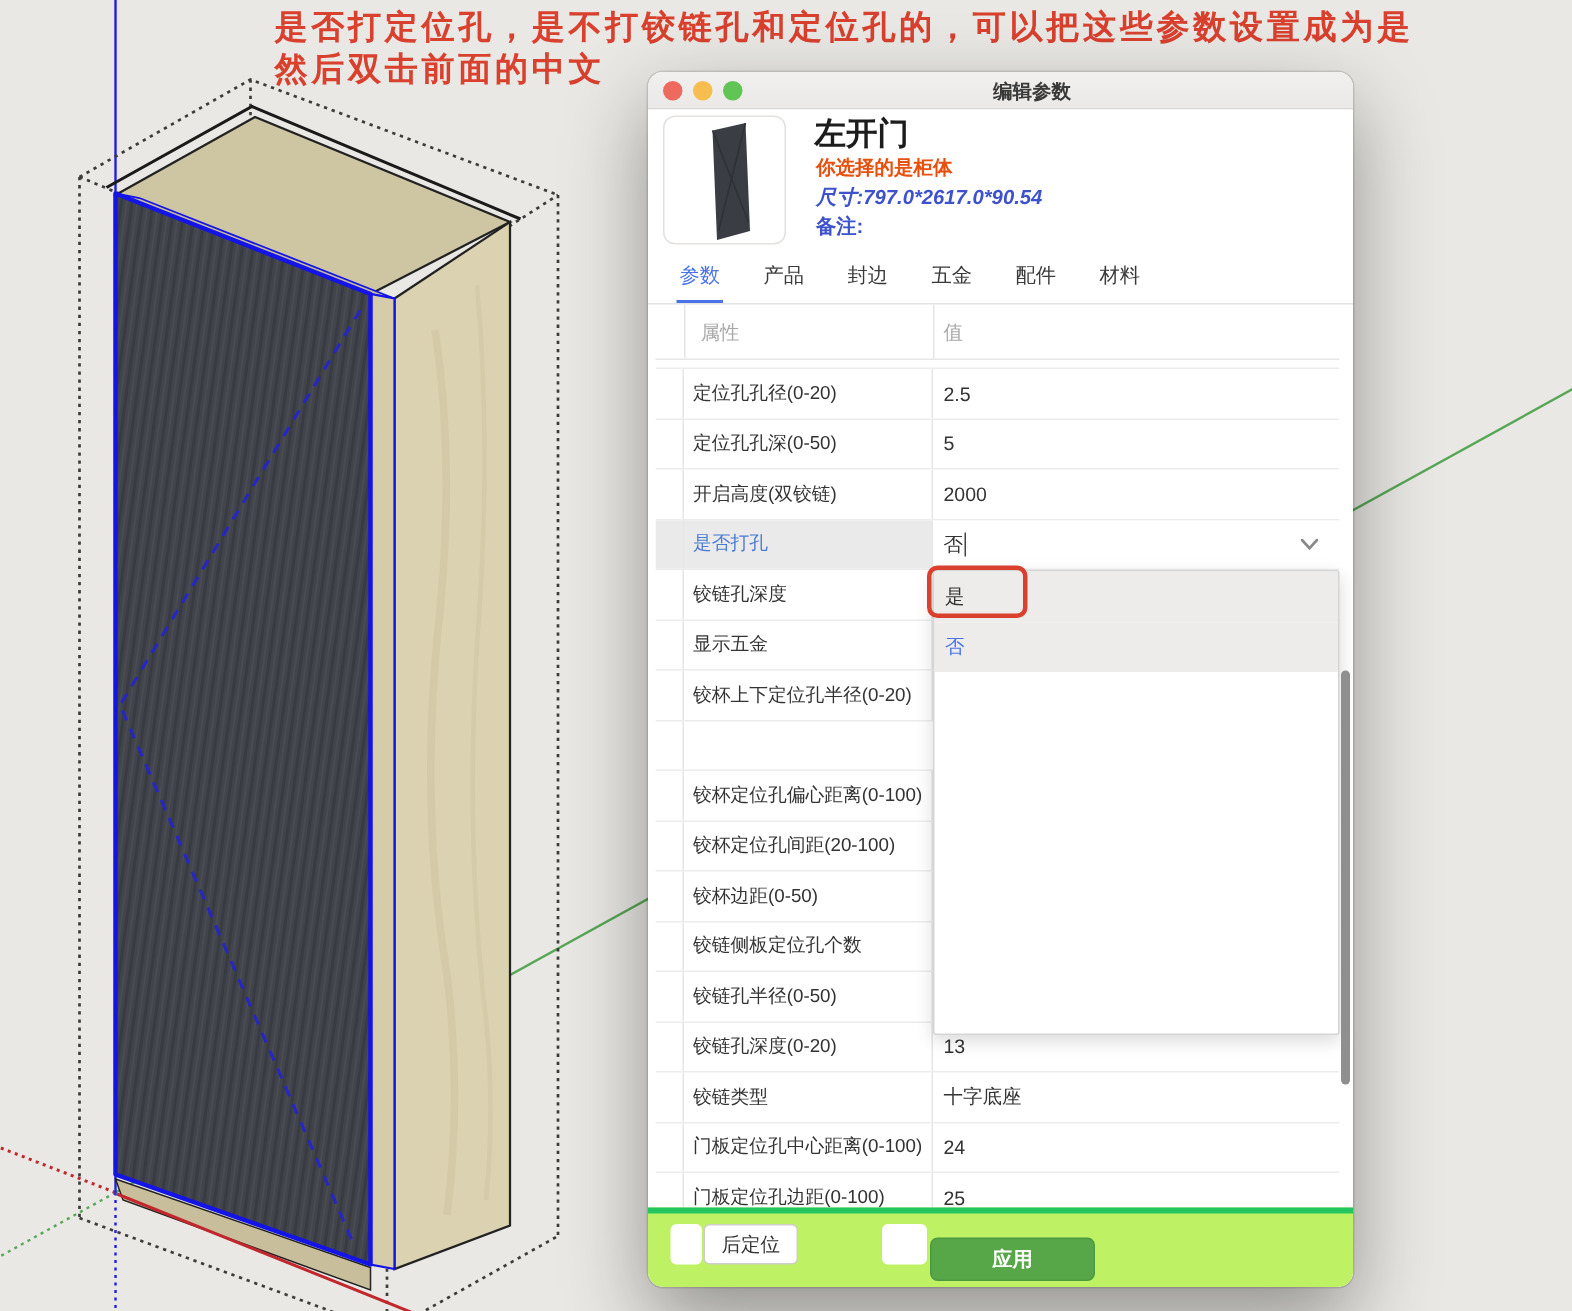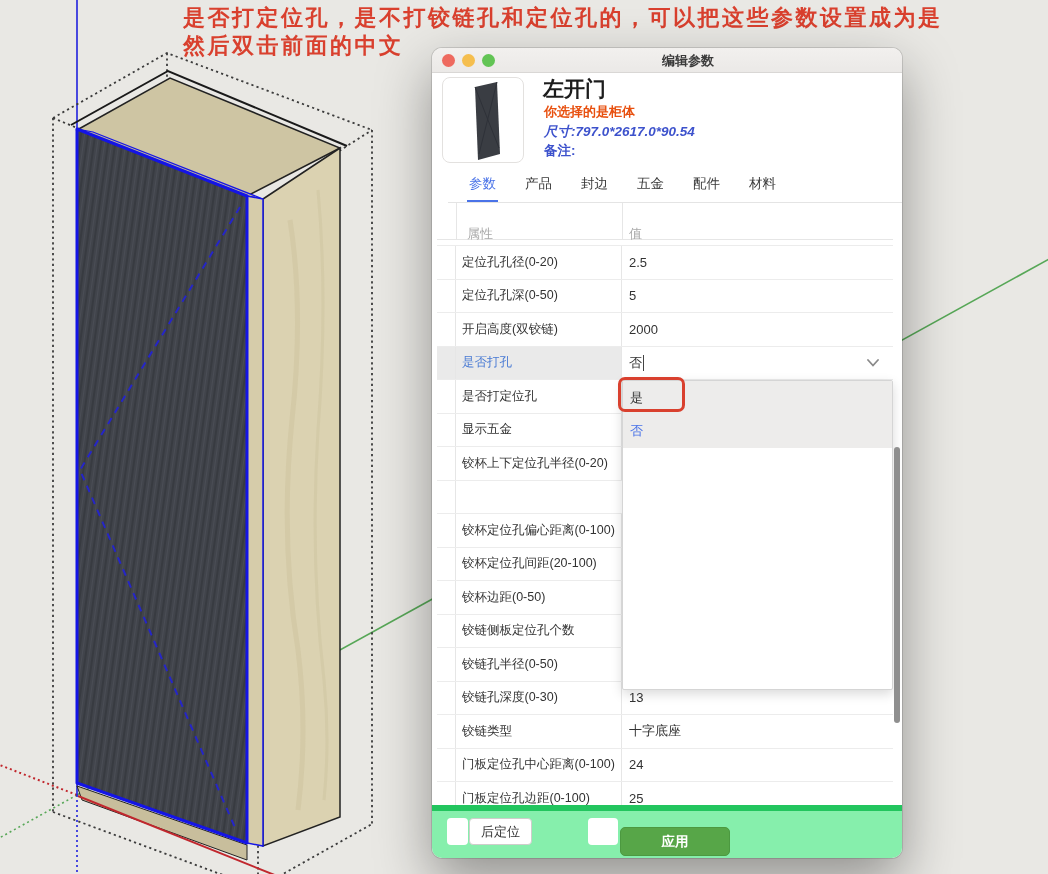--- a/index.html
+++ b/index.html
@@ -44,31 +44,31 @@
   #dlg-header{position:absolute;left:0;top:25px;right:0;height:95px;background:#fff;}
   #thumb{
     position:absolute;left:10px;top:4px;width:80px;height:84px;background:#fff;
     border:1px solid #e3e1df;border-radius:8px;
   }
   #hdr-name{position:absolute;left:111px;top:2px;font-size:21px;font-weight:700;color:#1c1c1c;}
   #hdr-sub{position:absolute;left:112px;top:30px;font-size:13px;font-weight:700;color:var(--orange);}
   #hdr-size{position:absolute;left:112px;top:50px;font-size:13.5px;font-weight:700;font-style:italic;color:var(--info-blue);}
   #hdr-note{position:absolute;left:112px;top:69px;font-size:13.5px;font-weight:700;color:var(--info-blue);}
   #tabbar{
-    position:absolute;left:16px;top:120px;right:0;height:35px;background:#fff;
+    position:absolute;left:0;top:120px;right:0;height:35px;background:#fff;
     border-bottom:1px solid #e4e4e4;display:flex;align-items:stretch;
     padding-left:19px;gap:25px;box-sizing:border-box;
   }
   .tab{font-size:13.5px;color:#3a3a3a;display:flex;align-items:center;
     padding:0 2px;border-bottom:2.5px solid transparent;cursor:default;}
   .tab.active{color:var(--accent);border-bottom-color:var(--accent);font-weight:400;}
   
   #thead{position:absolute;left:5px;top:155px;width:456px;height:36px;
     border-bottom:1px solid #e6e6e6;}
-  #thead .hcell{position:absolute;top:22px;font-size:13px;color:#a9a9a9;}
+  #thead .hcell{position:absolute;top:10px;font-size:13px;color:#a9a9a9;}
   #thead .h1{left:24px;padding-left:6px;}
   #thead .h2{left:185px;padding-left:7px;}
   .vline{position:absolute;top:0;bottom:0;width:1px;background:#e6e6e6;}
   #tbody{position:absolute;left:5px;top:192px;width:456px;height:565px;overflow:hidden;}
   .sliver{height:5px;border-bottom:1px solid #ececec;}
   .trow{position:relative;height:33.5px;border-bottom:1px solid #ececec;box-sizing:border-box;
     display:grid;grid-template-columns:19px 166px 1fr;}
   .trow .gut{border-right:1px solid #e6e6e6;}
   .trow .lab{border-right:1px solid #e6e6e6;font-size:12.5px;color:#333;
     display:flex;align-items:center;padding-left:6px;white-space:nowrap;overflow:hidden;}
@@ -90,21 +90,21 @@
   #redbox{
     position:absolute;left:-5px;top:-4px;width:61px;height:29px;
     border:3px solid var(--annotation-red);border-radius:7px;z-index:6;pointer-events:none;
   }
   
   #scrollbar{position:absolute;left:462px;top:399px;width:6px;height:276px;
     background:#8f8f8f;border-radius:3px;z-index:5;}
   
   #footer{
     position:absolute;left:0;right:0;top:757px;height:53px;
-    background:#86efac;border-top:6px solid #22c55e;box-sizing:border-box;
+    background:#bef264;border-top:4px solid #22c55e;box-sizing:border-box;
   }
   .fbtn{position:absolute;top:7px;height:27px;box-sizing:border-box;border-radius:4px;
     font-size:13px;display:flex;align-items:center;justify-content:center;}
   #blank1{left:15px;width:21px;background:#fff;}
   #btn-back{left:37px;width:63px;background:#fff;border:1px solid #cfcdcb;color:#333;}
   #btn-all{left:103px;width:52px;color:var(--accent);margin-top:48px;}
   #blank2{left:156px;width:30px;background:#fff;}
   #btn-apply{left:188px;top:16px;width:110px;height:29px;border-radius:5px;
     background:var(--apply-green);border:1px solid #4c9940;color:#fff;font-weight:700;font-size:13.5px;text-align:center;}
 </style>
@@ -232,21 +232,21 @@
         <div class="val">
           <span>否</span>
           <span class="caret"></span>
           <svg class="chev" width="12" height="8" viewBox="0 0 12 8">
             <polyline points="1,1 6,6.5 11,1" fill="none" stroke="#8a8a8a" stroke-width="1.8" stroke-linecap="round"></polyline>
           </svg>
         </div>
       </div>
       <div class="trow">
         <div class="gut"></div>
-        <div class="lab">是否打定位孔</div>
+        <div class="lab">铰链孔深度</div>
         <div class="val">
           <span></span>
         </div>
       </div>
       <div class="trow">
         <div class="gut"></div>
         <div class="lab">显示五金</div>
         <div class="val">
           <span></span>
         </div>
@@ -294,21 +294,21 @@
       </div>
       <div class="trow">
         <div class="gut"></div>
         <div class="lab">铰链孔半径(0-50)</div>
         <div class="val">
           <span></span>
         </div>
       </div>
       <div class="trow">
         <div class="gut"></div>
-        <div class="lab">铰链孔深度(0-30)</div>
+        <div class="lab">铰链孔深度(0-20)</div>
         <div class="val">
           <span>13</span>
         </div>
       </div>
       <div class="trow">
         <div class="gut"></div>
         <div class="lab">铰链类型</div>
         <div class="val">
           <span>十字底座</span>
         </div>

